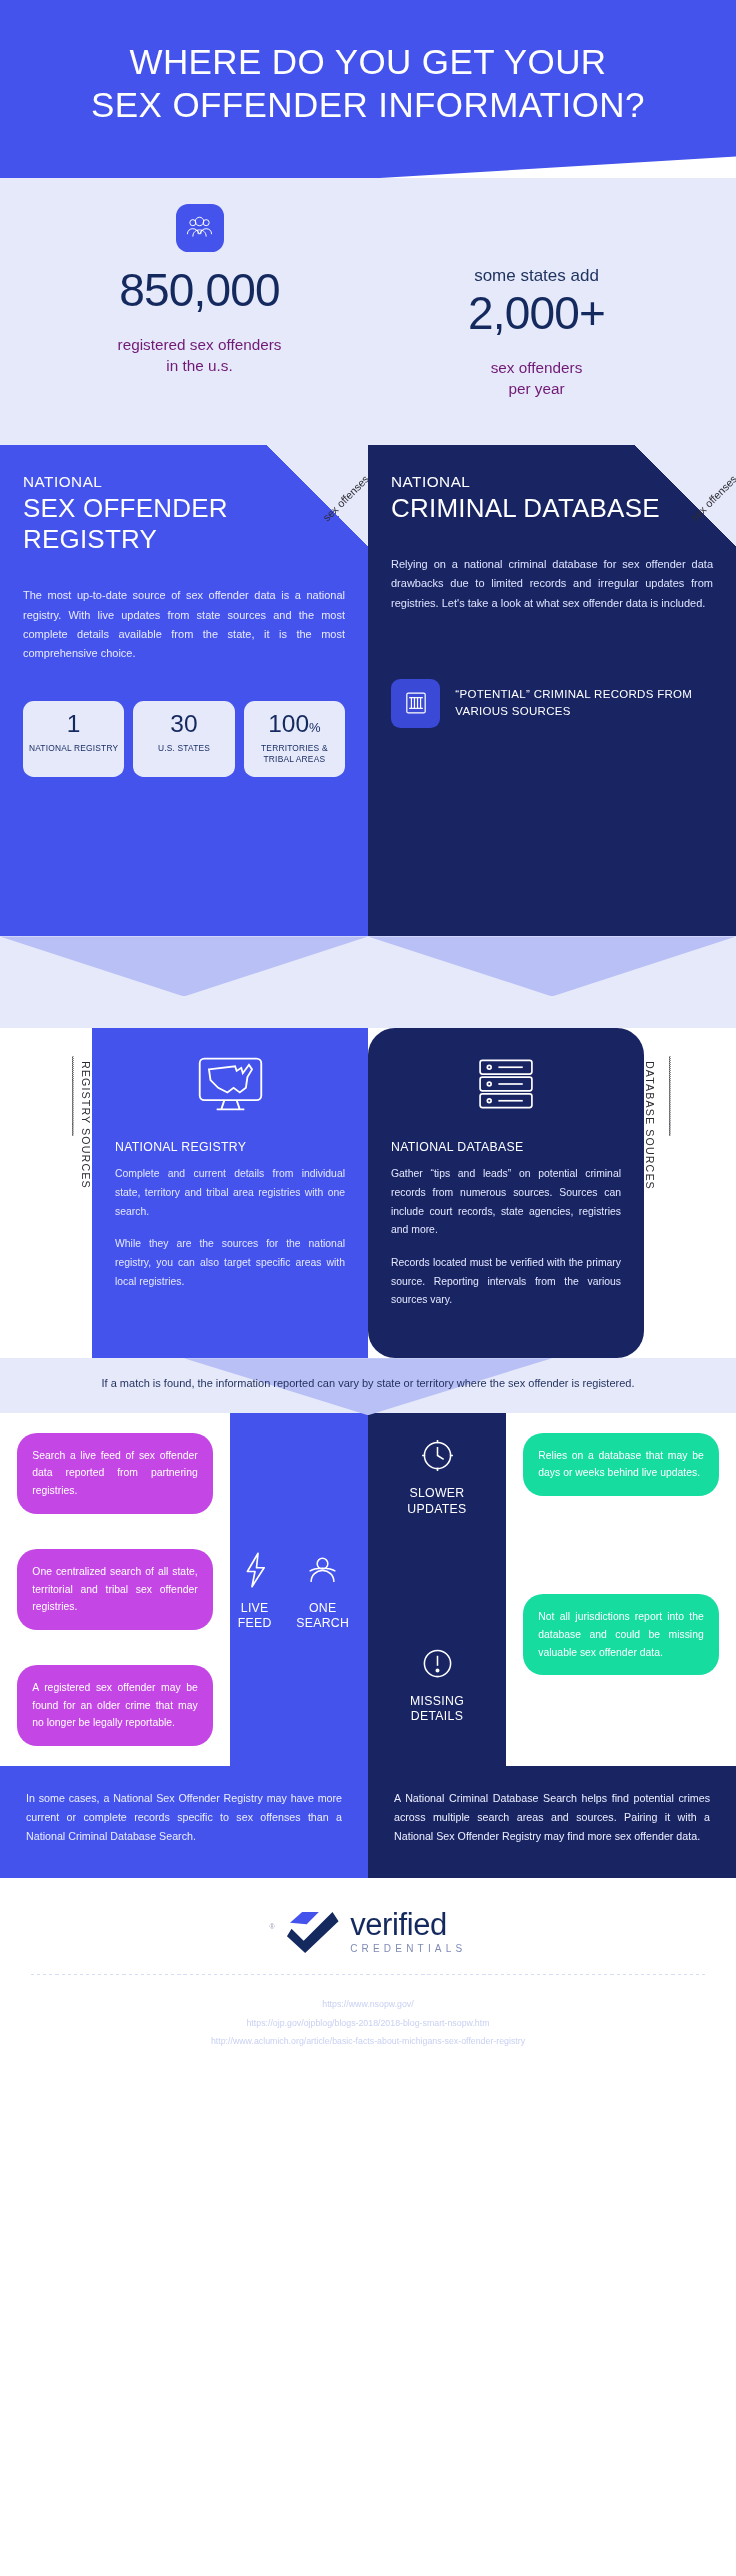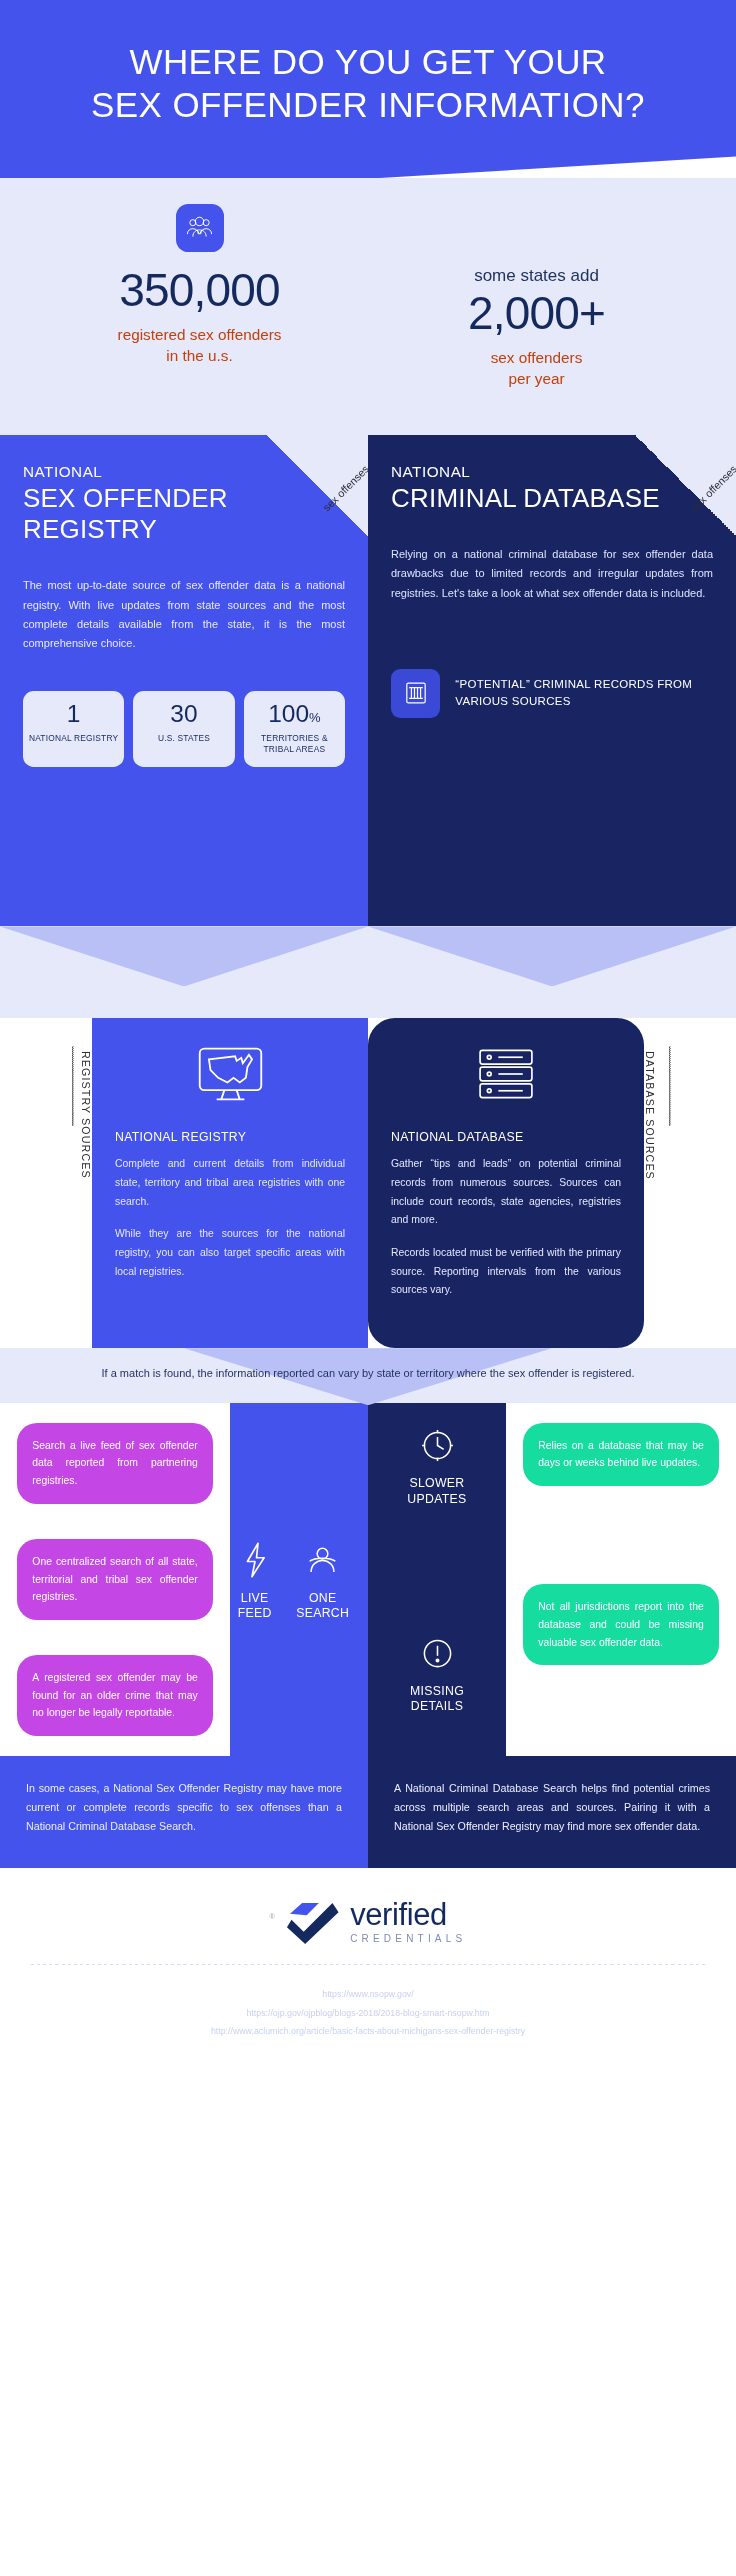--- a/index.html
+++ b/index.html
@@ -40,21 +40,21 @@
   .stat-icon-wrap { display:flex; justify-content:center; margin-bottom: 14px; }
   .icon-tile {
     width: 48px; height: 48px; border-radius: 12.3px;
     background: #4453ec; display:flex; align-items:center; justify-content:center;
   }
   .stat-pre { color:#20345f; font-size:17px; margin-bottom: 3.1px; }
   .stat-num {
     color:#14295e; font-size: 46px; font-weight: 400; letter-spacing: -0.8px;
     line-height: 1.05;
   }
-  .stat-label { color:#c2410c; font-size: 15.3px; line-height:1.35; margin-top: 11px; }
+  .stat-label { color:#701a75; font-size: 15.3px; line-height:1.35; margin-top: 21px; }
 
   
   .cards { display:flex; position: relative; }
   .card { width: 50%; position: relative; padding: 28px 23px 0; min-height: 491px; }
   .card.left { background:#4453ec; }
   .card.right { background:#192563; }
   .corner-flag {
     position:absolute; top:0; right:0; width: 101px; height:101px;
     background: linear-gradient(45deg, transparent 50%, #e6e9fa 50%);
   }
@@ -140,21 +140,21 @@
   .feat-ico { height: 46px; display:flex; align-items:center; justify-content:center; margin-bottom: 7.7px; }
   .feat-lab { font-size: 12.3px; line-height:1.25; letter-spacing:0.3px; }
 
   
   .conclusion { display:flex; }
   .conc { width:50%; padding: 23px 26px 31px; color:#eceeff; font-size: 10.7px; line-height:1.8; text-align:justify; }
   .conc.l { background:#4453ec; }
   .conc.r { background:#192563; }
 
   
-  .logo-band { background:#fff; padding: 31px 0 20px; display:flex; align-items:flex-end; justify-content:center; gap: 10.7px; }
+  .logo-band { background:#fff; padding: 31px 0 20px; display:flex; align-items:flex-start; justify-content:center; gap: 10.7px; }
   .logo-mark { position: relative; width: 54px; height: 44px; }
   .logo-word { line-height: 1; }
   .logo-word .top { font-size: 31px; letter-spacing: -0.4px; color:#14295e; }
   .logo-word .sub { font-size: 10px; letter-spacing: 4.2px; color:#7f8bb5; margin-top: 3.8px; }
   .reg-mark { font-size: 7px; color:#9aa0b5; align-self:flex-start; margin-top: 14px; }
   .divider { height: 1.5px; margin: 0 31px; background: repeating-linear-gradient(to right,#d8ddf5 0 3.1px, transparent 3.1px 6.1px); }
   .sources-list { text-align:center; padding: 20px 15.3px 31px; }
   .sources-list div { color:#c8d0f2; font-size: 8.8px; line-height: 2.1; }
 </style>
 </head>
@@ -178,21 +178,21 @@
               <circle cx="35" cy="11" r="5"></circle>
             <path d="M4 30c0-6 4-9 9-9s9 3 9 9"></path>
               <path d="M26 30c0-6 4-9 9-9s9 3 9 9"></path>
             <circle cx="24" cy="9" r="7"></circle>
               <path d="M13 34c0-7 5-11 11-11s11 4 11 11"></path>
             <path d="M20 23l4 7 4-7"></path>
           </svg>
         </div>
       </div>
       <div class="stat-pre"></div>
-      <div class="stat-num">350,000</div>
+      <div class="stat-num">850,000</div>
       <div class="stat-label">
         <span>registered sex offenders</span><br>
         <span>in the u.s.</span>
       </div>
     </div>
     <div class="stat">
       <div class="stat-icon-wrap" style="height:48px"></div>
       <div class="stat-pre">some states add</div>
       <div class="stat-num">2,000+</div>
       <div class="stat-label">

